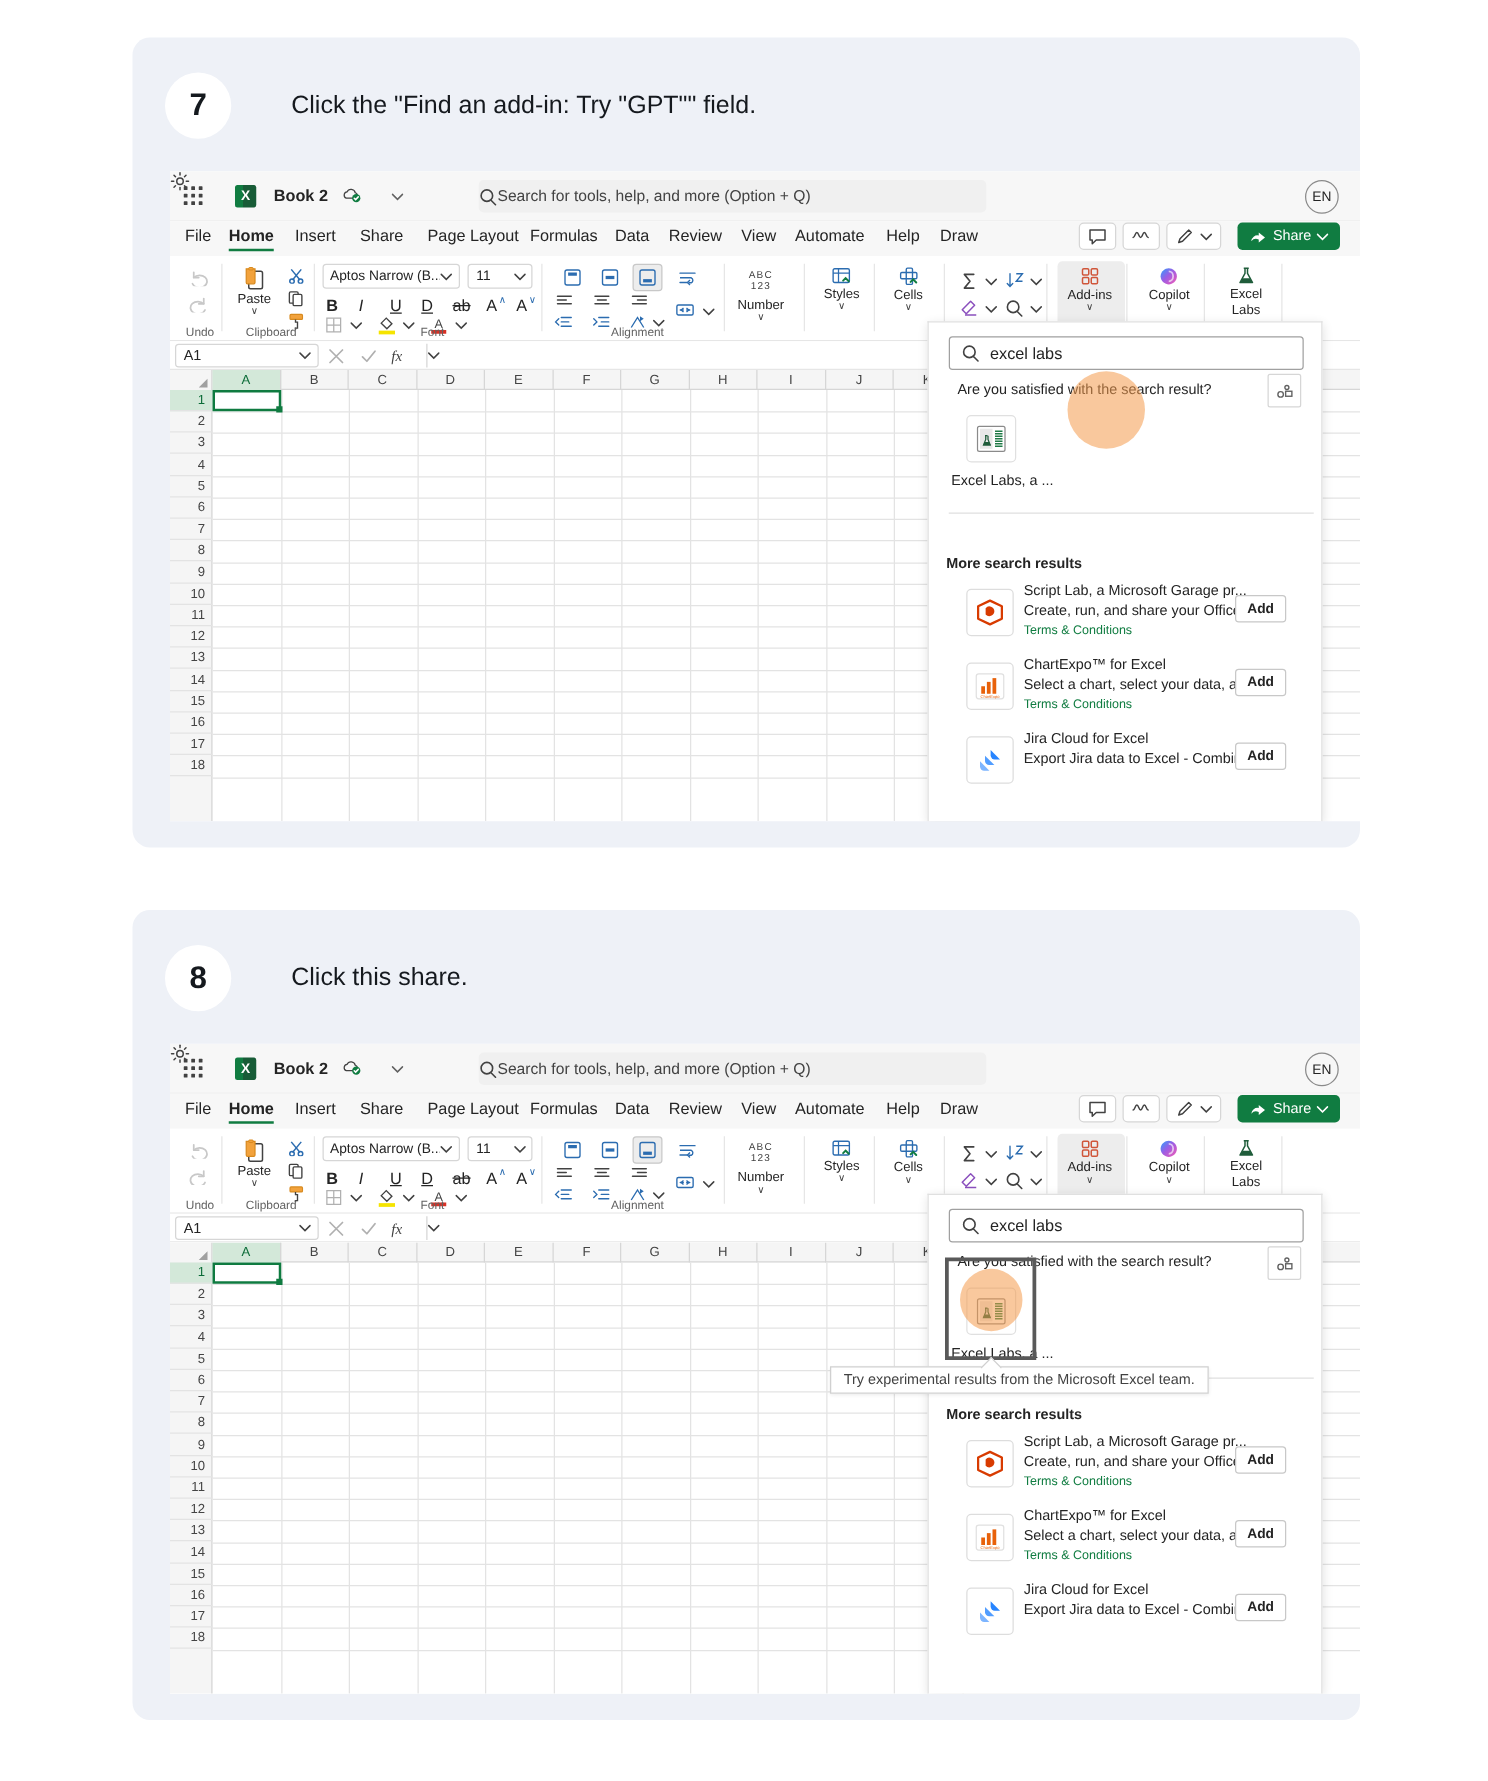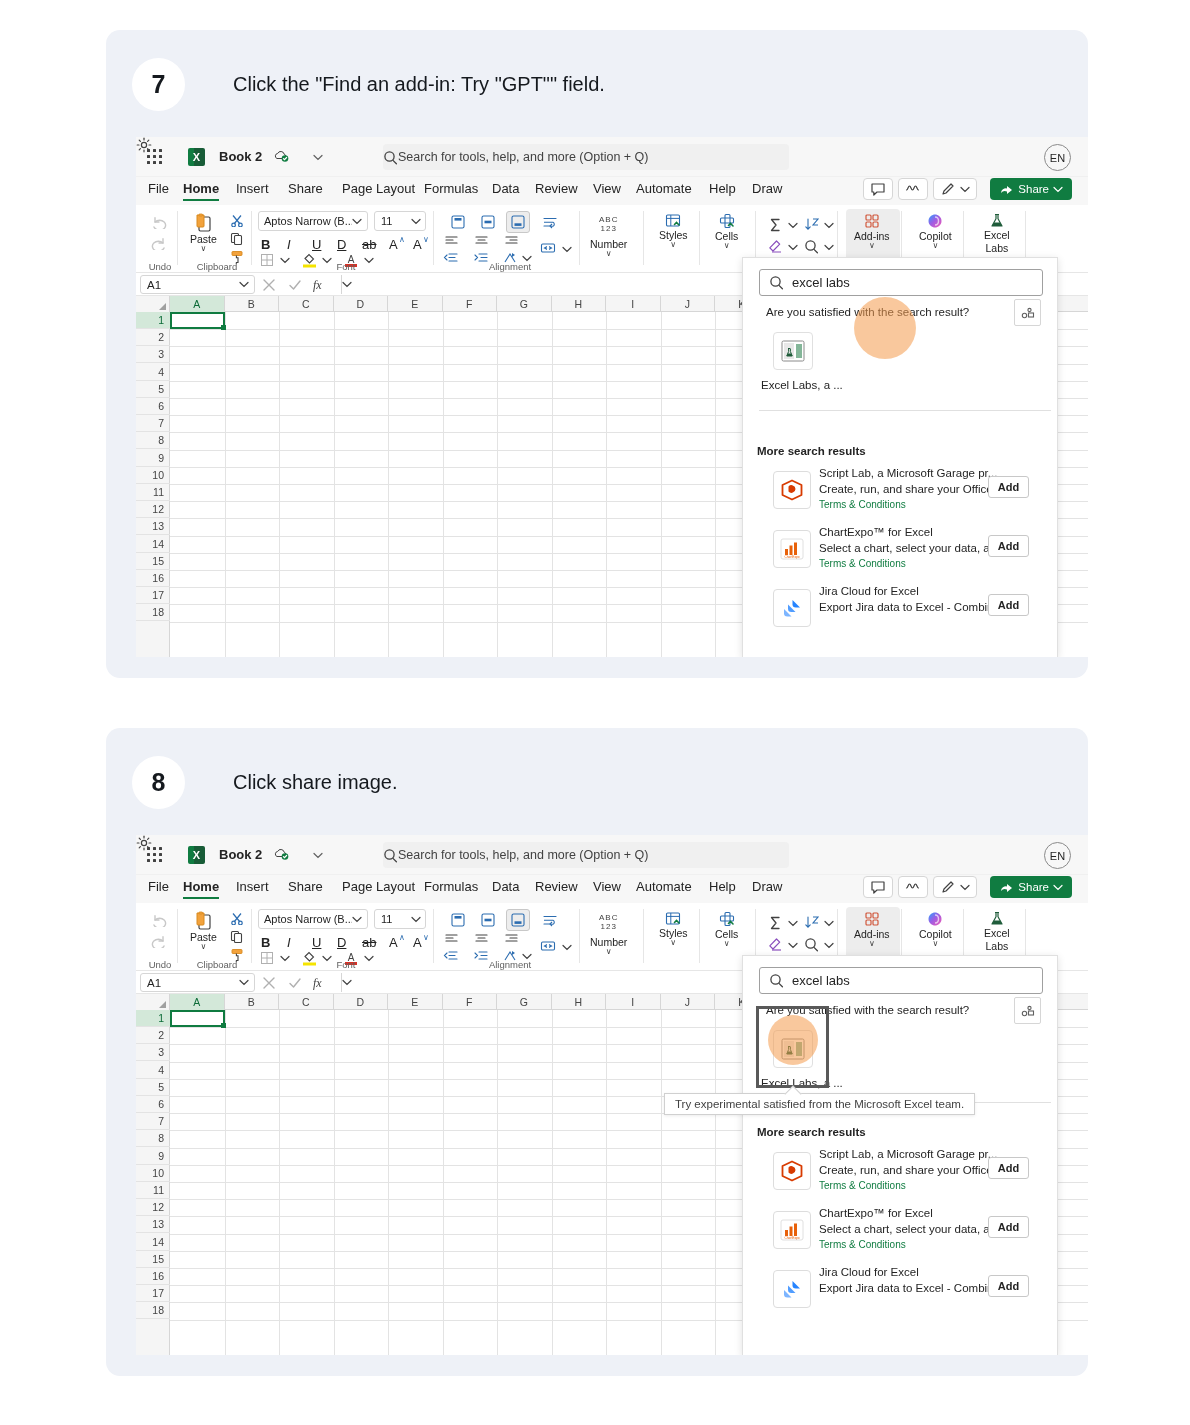--- a/index.html
+++ b/index.html
@@ -668,21 +668,21 @@
             <div class="ai-add">Add</div>
           </div>
         </div>
         <div class="hl-circle" style="left: 718px; top: 160px; width: 62px; height: 62px;"></div>
       </div>
   </div>
 
   <div class="step-card" id="card-8">
     <div class="step-head">
       <div class="step-badge">8</div>
-      <div class="step-text">Click share image.</div>
+      <div class="step-text">Click this share.</div>
     </div>
     <div class="excel">
         <div class="titlebar"><div class="waffle">
             <i style="left: 0px; top: 0px;"></i>
             <i style="left: 6px; top: 0px;"></i>
             <i style="left: 12px; top: 0px;"></i>
             <i style="left: 0px; top: 6px;"></i>
             <i style="left: 6px; top: 6px;"></i>
             <i style="left: 12px; top: 6px;"></i>
             <i style="left: 0px; top: 12px;"></i>
@@ -1187,17 +1187,17 @@
                 <path d="M4 12 L11.5 19.5 H7.3 A3.3 3.3 0 0 1 4 16.2z" fill="#2684ff" opacity=".6"></path>
               </svg>
             </div>
             <div class="ai-rt">Jira Cloud for Excel</div>
             <div class="ai-rd">Export Jira data to Excel - Combine t...</div>
             <div class="ai-add">Add</div>
           </div>
         </div>
         <div class="sel-box" style="left: 620px; top: 171px; width: 73px; height: 82px;"></div>
         <div class="hl-circle" style="left: 632px; top: 180px; width: 50px; height: 50px;"></div>
-        <div class="tooltip" style="left: 528px; top: 258px;"><span>Try experimental satisfied from the Microsoft Excel team.</span></div>
+        <div class="tooltip" style="left: 528px; top: 258px;"><span>Try experimental results from the Microsoft Excel team.</span></div>
       </div>
   </div>
 
 </div>
 
 </body></html>

